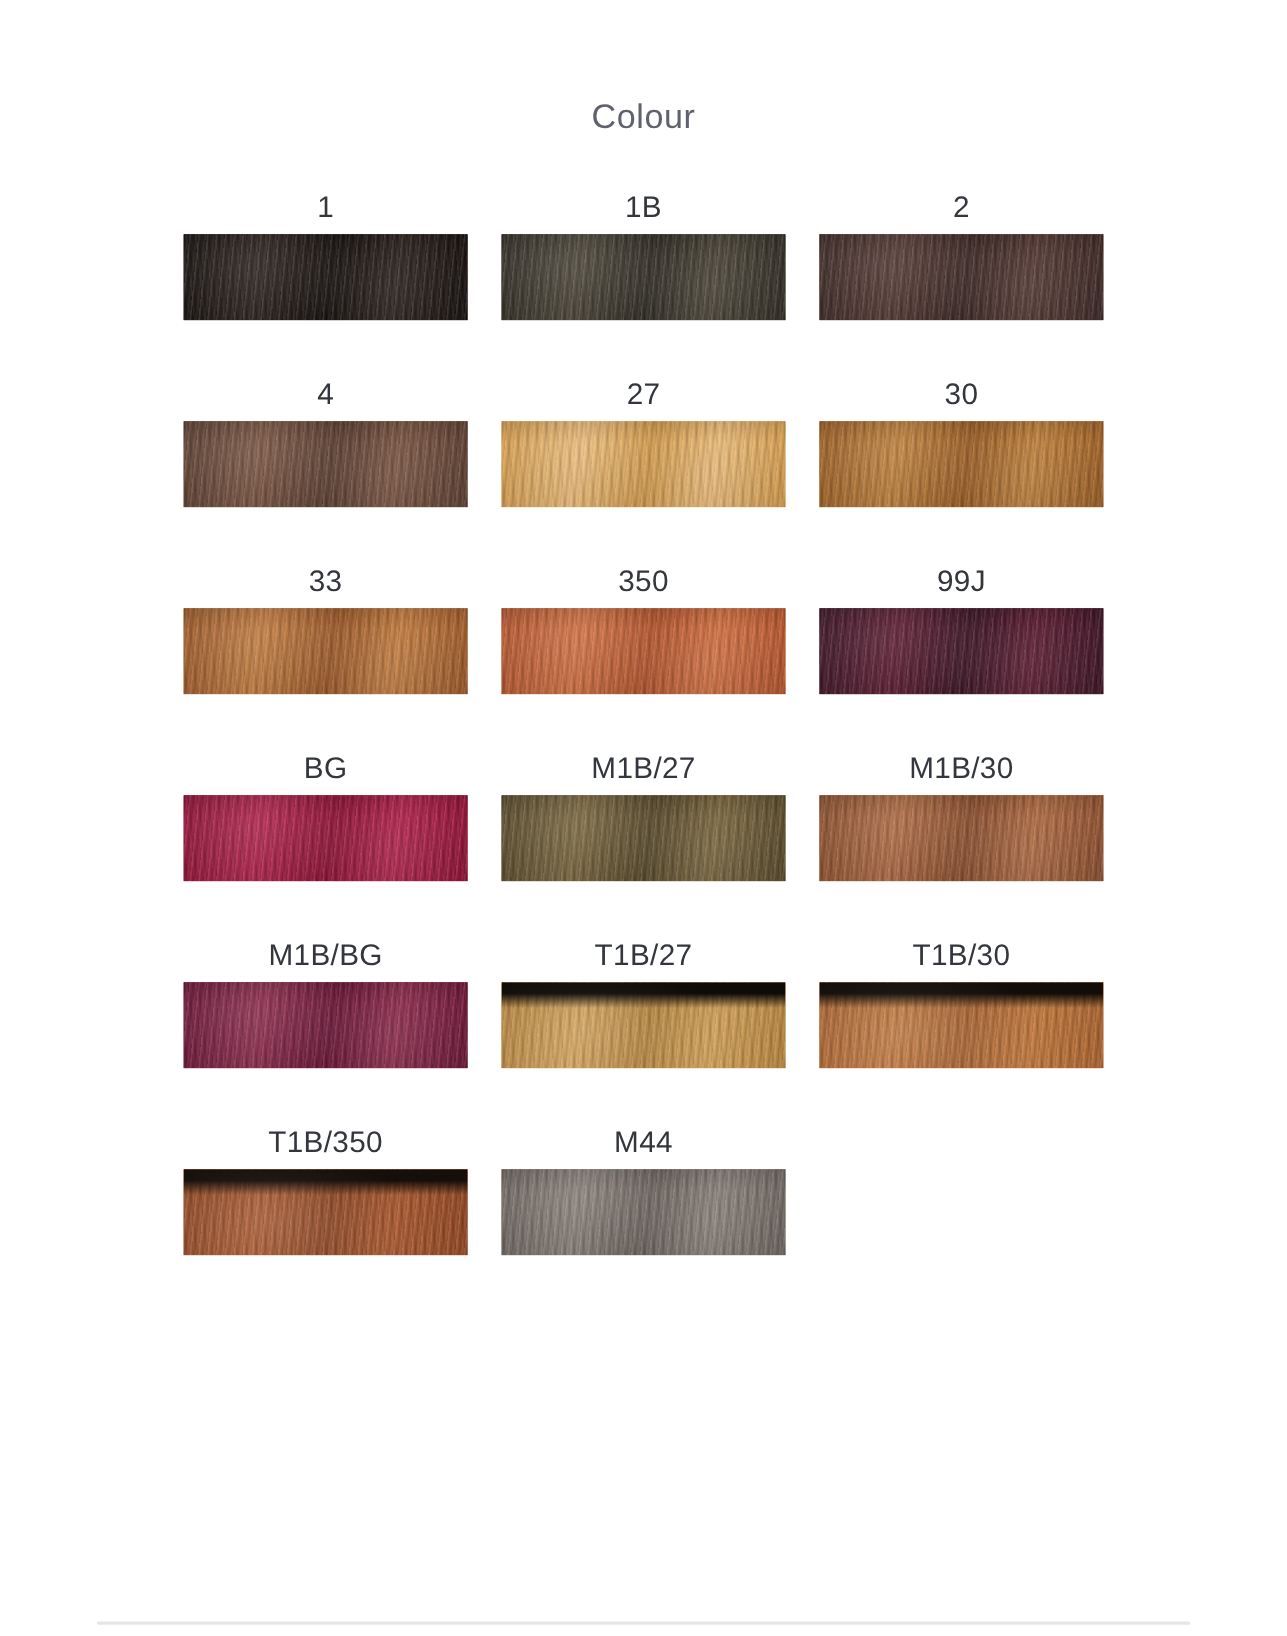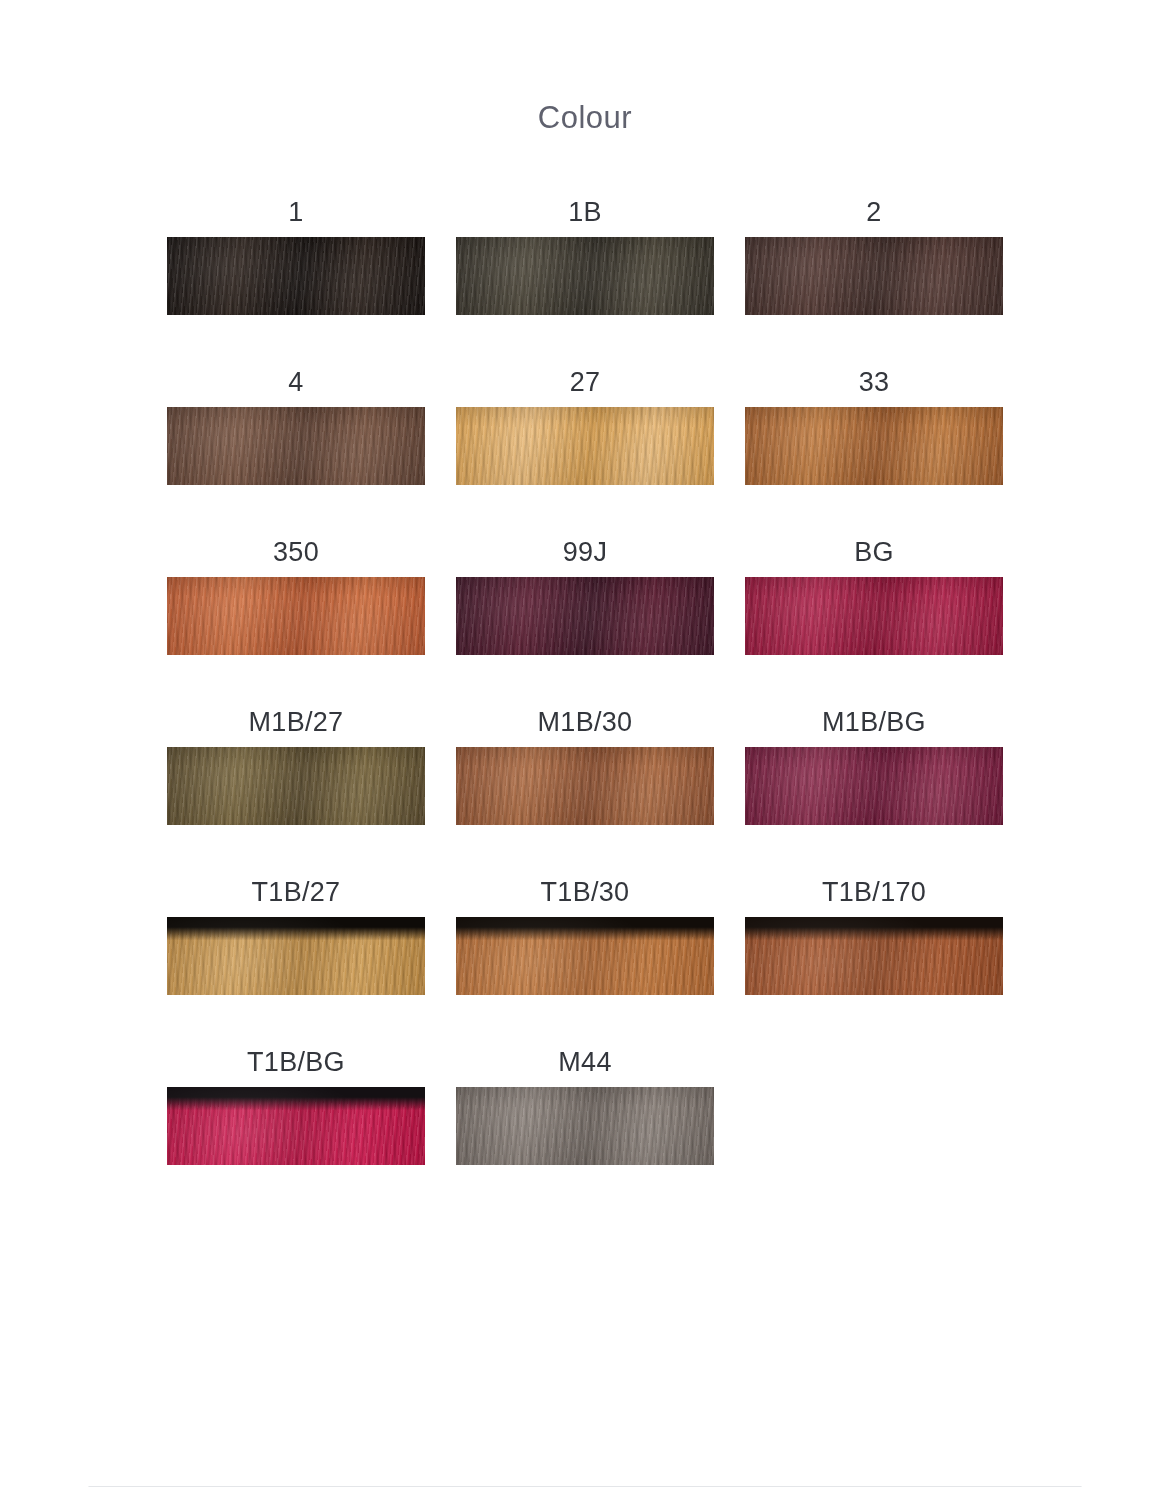--- a/index.html
+++ b/index.html
@@ -24,21 +24,21 @@
   }
 
   .section-title {
     text-align: center;
     font-size: 31px;
     font-weight: 400;
     color: #5f616e;
     letter-spacing: 0.5px;
     padding-top: 90px;
     line-height: 1;
-    margin: 12px;
+    margin: 0;
   }
 
   .swatch-grid {
     margin: 0 auto;
     padding-top: 42px;
     width: 836px;
     display: grid;
     grid-template-columns: repeat(3, 258px);
     column-gap: 31px;
     row-gap: 0px;
@@ -148,20 +148,24 @@
       </div>
       <div class="swatch-cell">
         <div class="swatch-label">4</div>
         <div class="swatch-chip" style="background: linear-gradient(100deg, rgb(91, 61, 47) 0%, rgb(122, 84, 64) 28%, rgb(91, 61, 47) 52%, rgb(122, 84, 64) 74%, rgb(91, 61, 47) 100%) rgb(91, 61, 47);"></div>
       </div>
       <div class="swatch-cell">
         <div class="swatch-label">27</div>
         <div class="swatch-chip" style="background: linear-gradient(100deg, rgb(213, 155, 74) 0%, rgb(238, 189, 121) 28%, rgb(213, 155, 74) 52%, rgb(238, 189, 121) 74%, rgb(213, 155, 74) 100%) rgb(213, 155, 74);"></div>
       </div>
       <div class="swatch-cell">
+        <div class="swatch-label">30</div>
+        <div class="swatch-chip" style="background: linear-gradient(100deg, rgb(155, 92, 33) 0%, rgb(193, 129, 58) 28%, rgb(155, 92, 33) 52%, rgb(193, 129, 58) 74%, rgb(155, 92, 33) 100%) rgb(155, 92, 33);"></div>
+      </div>
+      <div class="swatch-cell">
         <div class="swatch-label">33</div>
         <div class="swatch-chip" style="background: linear-gradient(100deg, rgb(156, 87, 38) 0%, rgb(197, 124, 61) 28%, rgb(156, 87, 38) 52%, rgb(197, 124, 61) 74%, rgb(156, 87, 38) 100%) rgb(156, 87, 38);"></div>
       </div>
       <div class="swatch-cell">
         <div class="swatch-label">350</div>
         <div class="swatch-chip" style="background: linear-gradient(100deg, rgb(180, 82, 42) 0%, rgb(212, 112, 63) 28%, rgb(180, 82, 42) 52%, rgb(212, 112, 63) 74%, rgb(180, 82, 42) 100%) rgb(180, 82, 42);"></div>
       </div>
       <div class="swatch-cell">
         <div class="swatch-label">99J</div>
         <div class="swatch-chip" style="background: linear-gradient(100deg, rgb(58, 17, 34) 0%, rgb(92, 26, 48) 28%, rgb(58, 17, 34) 52%, rgb(92, 26, 48) 74%, rgb(58, 17, 34) 100%) rgb(58, 17, 34);"></div>
@@ -184,26 +188,22 @@
       </div>
       <div class="swatch-cell">
         <div class="swatch-label">T1B/27</div>
         <div class="swatch-chip ombre" style="background: linear-gradient(100deg, rgb(180, 130, 60) 0%, rgb(211, 162, 90) 28%, rgb(180, 130, 60) 52%, rgb(211, 162, 90) 74%, rgb(180, 130, 60) 100%) rgb(180, 130, 60); --root: #0e0b08;"></div>
       </div>
       <div class="swatch-cell">
         <div class="swatch-label">T1B/30</div>
         <div class="swatch-chip ombre" style="background: linear-gradient(100deg, rgb(168, 97, 45) 0%, rgb(194, 121, 62) 28%, rgb(168, 97, 45) 52%, rgb(194, 121, 62) 74%, rgb(168, 97, 45) 100%) rgb(168, 97, 45); --root: #120d09;"></div>
       </div>
       <div class="swatch-cell">
-        <div class="swatch-label">T1B/170</div>
+        <div class="swatch-label">T1B/350</div>
         <div class="swatch-chip ombre" style="background: linear-gradient(100deg, rgb(142, 69, 33) 0%, rgb(171, 90, 49) 28%, rgb(142, 69, 33) 52%, rgb(171, 90, 49) 74%, rgb(142, 69, 33) 100%) rgb(142, 69, 33); --root: #150e0a;"></div>
-      </div>
-      <div class="swatch-cell">
-        <div class="swatch-label">T1B/BG</div>
-        <div class="swatch-chip ombre" style="background: linear-gradient(100deg, rgb(176, 12, 60) 0%, rgb(207, 29, 82) 28%, rgb(176, 12, 60) 52%, rgb(207, 29, 82) 74%, rgb(176, 12, 60) 100%) rgb(176, 12, 60); --root: #141013;"></div>
       </div>
       <div class="swatch-cell">
         <div class="swatch-label">M44</div>
         <div class="swatch-chip" style="background: linear-gradient(100deg, rgb(109, 100, 94) 0%, rgb(139, 129, 122) 28%, rgb(109, 100, 94) 52%, rgb(139, 129, 122) 74%, rgb(109, 100, 94) 100%) rgb(109, 100, 94);"></div>
       </div>
     </div>
 
   <div class="bottom-divider"></div>
 
 </div>

